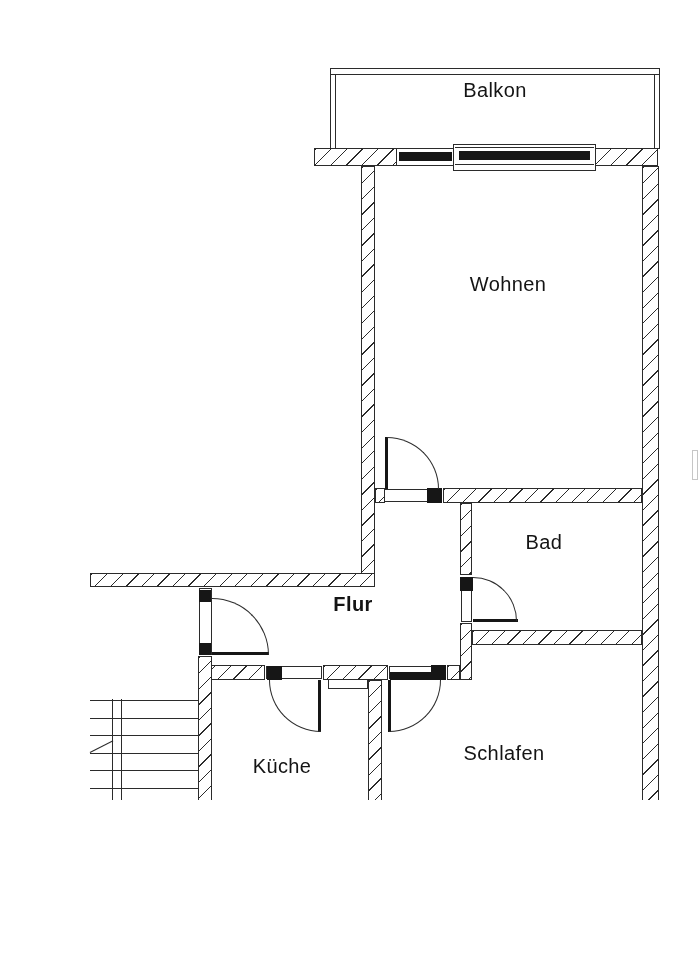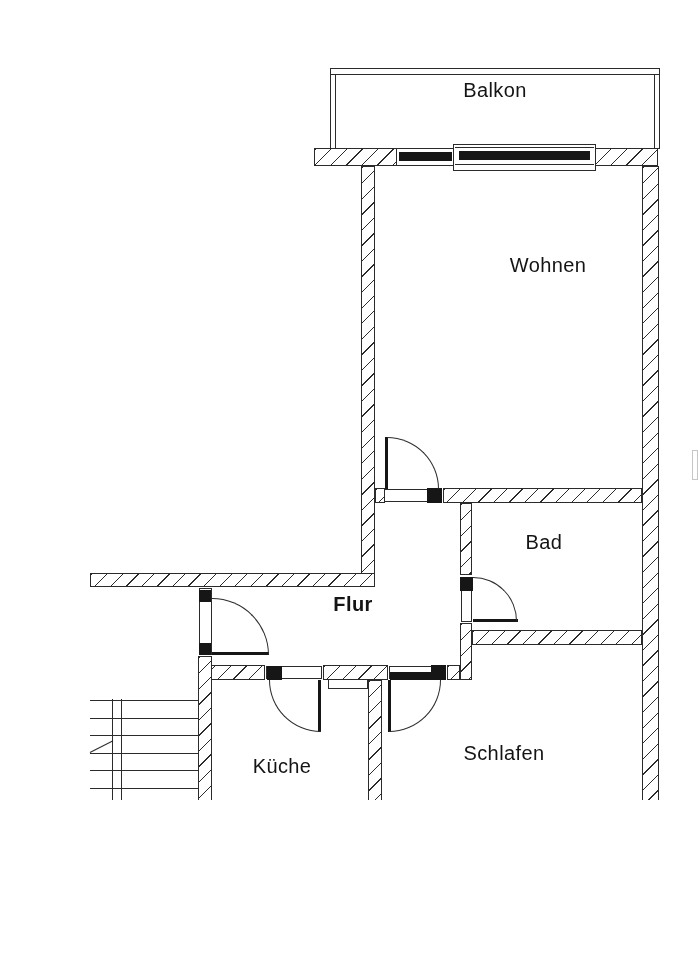--- a/index.html
+++ b/index.html
@@ -110,19 +110,19 @@
   <div class="abs line" style="left:112px; top:699px; width:1.3px; height:144px;"></div>
   <div class="abs line" style="left:121px; top:699px; width:1.3px; height:144px;"></div>
   <div class="abs line rline" style="left:90px; top:752px; width:26px; height:1.3px; transform:rotate(-27deg);"></div>
   <div class="abs line rline" style="left:123px; top:805px; width:41px; height:1.3px; transform:rotate(24.7deg);"></div>
   <div class="abs line rline" style="left:160px; top:822px; width:41px; height:1.3px; transform:rotate(-24.7deg);"></div>
 
   <div class="abs stub" style="left:692px; top:450px; width:6px; height:30px;"></div>
   <div class="abs stub" style="left:689px; top:862px; width:9px; height:20px;"></div>
 
   <div class="room-label" style="left:495px; top:90px;">Balkon</div>
-  <div class="room-label" style="left:508px; top:265px;margin-left:40px;">Wohnen</div>
+  <div class="room-label" style="left:508px; top:284px;">Wohnen</div>
   <div class="room-label" style="left:544px; top:542px;">Bad</div>
   <div class="room-label" style="left:353px; top:604px;font-weight:bold;">Flur</div>
   <div class="room-label" style="left:282px; top:766px;">Küche</div>
   <div class="room-label" style="left:504px; top:753px;">Schlafen</div>
 
 </div>
 
 </body></html>

